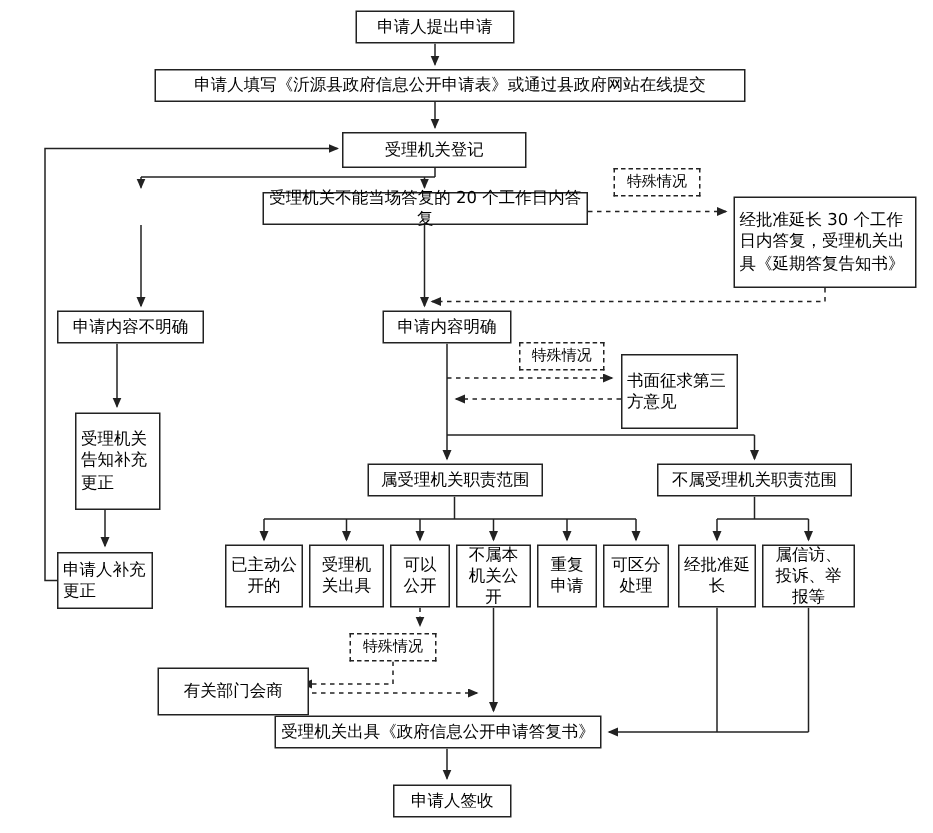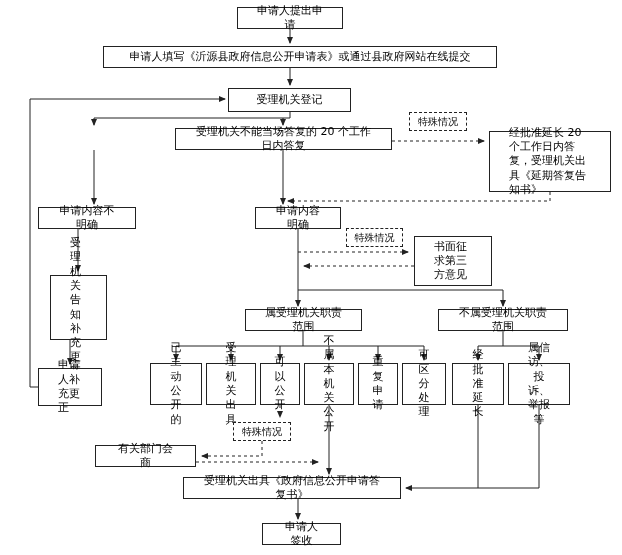--- a/index.html
+++ b/index.html
@@ -17,21 +17,21 @@
     z-index:2;
     box-sizing:border-box;
     border:1px solid #222;
     background:#fff;
     display:flex;
     align-items:center;
     justify-content:center;
     text-align:center;
     font-size:11px;
     line-height:1.3;
-    padding:1px 19px;
+    padding:1px 3px;
     word-break:break-all;
   }
   .node.dashed{
     border-style:dashed;
     font-size:10px;
     padding:0 2px;
   }
   .node.multiline{text-align:left;}
 </style>
 </head>
@@ -95,21 +95,21 @@
 
   <div class="node" style="left:103px;top:46px;width:394px;height:22px">申请人填写《沂源县政府信息公开申请表》或通过县政府网站在线提交</div>
 
   <div class="node" style="left:228px;top:88px;width:123px;height:24px">受理机关登记</div>
 
 
   <div class="node" style="left:175px;top:128px;width:217px;height:22px">受理机关不能当场答复的 20 个工作日内答复</div>
 
   <div class="node dashed" style="left:409px;top:112px;width:58px;height:19px">特殊情况</div>
 
-  <div class="node multiline" style="left:489px;top:131px;width:122px;height:61px">经批准延长 20 个工作日内答复，受理机关出具《延期答复告知书》</div>
+  <div class="node multiline" style="left:489px;top:131px;width:122px;height:61px">经批准延长 30 个工作日内答复，受理机关出具《延期答复告知书》</div>
 
   <div class="node" style="left:38px;top:207px;width:98px;height:22px">申请内容不明确</div>
 
   <div class="node" style="left:255px;top:207px;width:86px;height:22px">申请内容明确</div>
 
   <div class="node dashed" style="left:346px;top:228px;width:57px;height:19px">特殊情况</div>
 
   <div class="node multiline" style="left:414px;top:236px;width:78px;height:50px">书面征求第三方意见</div>
 
   <div class="node multiline" style="left:50px;top:275px;width:57px;height:65px">受理机关告知补充更正</div>
@@ -131,19 +131,19 @@
   <div class="node" style="left:358px;top:363px;width:40px;height:42px">重复申请</div>
 
   <div class="node" style="left:402px;top:363px;width:44px;height:42px">可区分处理</div>
 
   <div class="node" style="left:452px;top:363px;width:52px;height:42px">经批准延长</div>
 
   <div class="node" style="left:508px;top:363px;width:62px;height:42px">属信访、投诉、举报等</div>
 
   <div class="node dashed" style="left:233px;top:422px;width:58px;height:19px">特殊情况</div>
 
-  <div class="node" style="left:95px;top:445px;width:101px;height:22px">有关部门会商</div>
+  <div class="node" style="left:105px;top:445px;width:101px;height:32px">有关部门会商</div>
 
   <div class="node" style="left:183px;top:477px;width:218px;height:22px">受理机关出具《政府信息公开申请答复书》</div>
 
   <div class="node" style="left:262px;top:523px;width:79px;height:22px">申请人签收</div>
 
 </div>
 
 </body></html>

